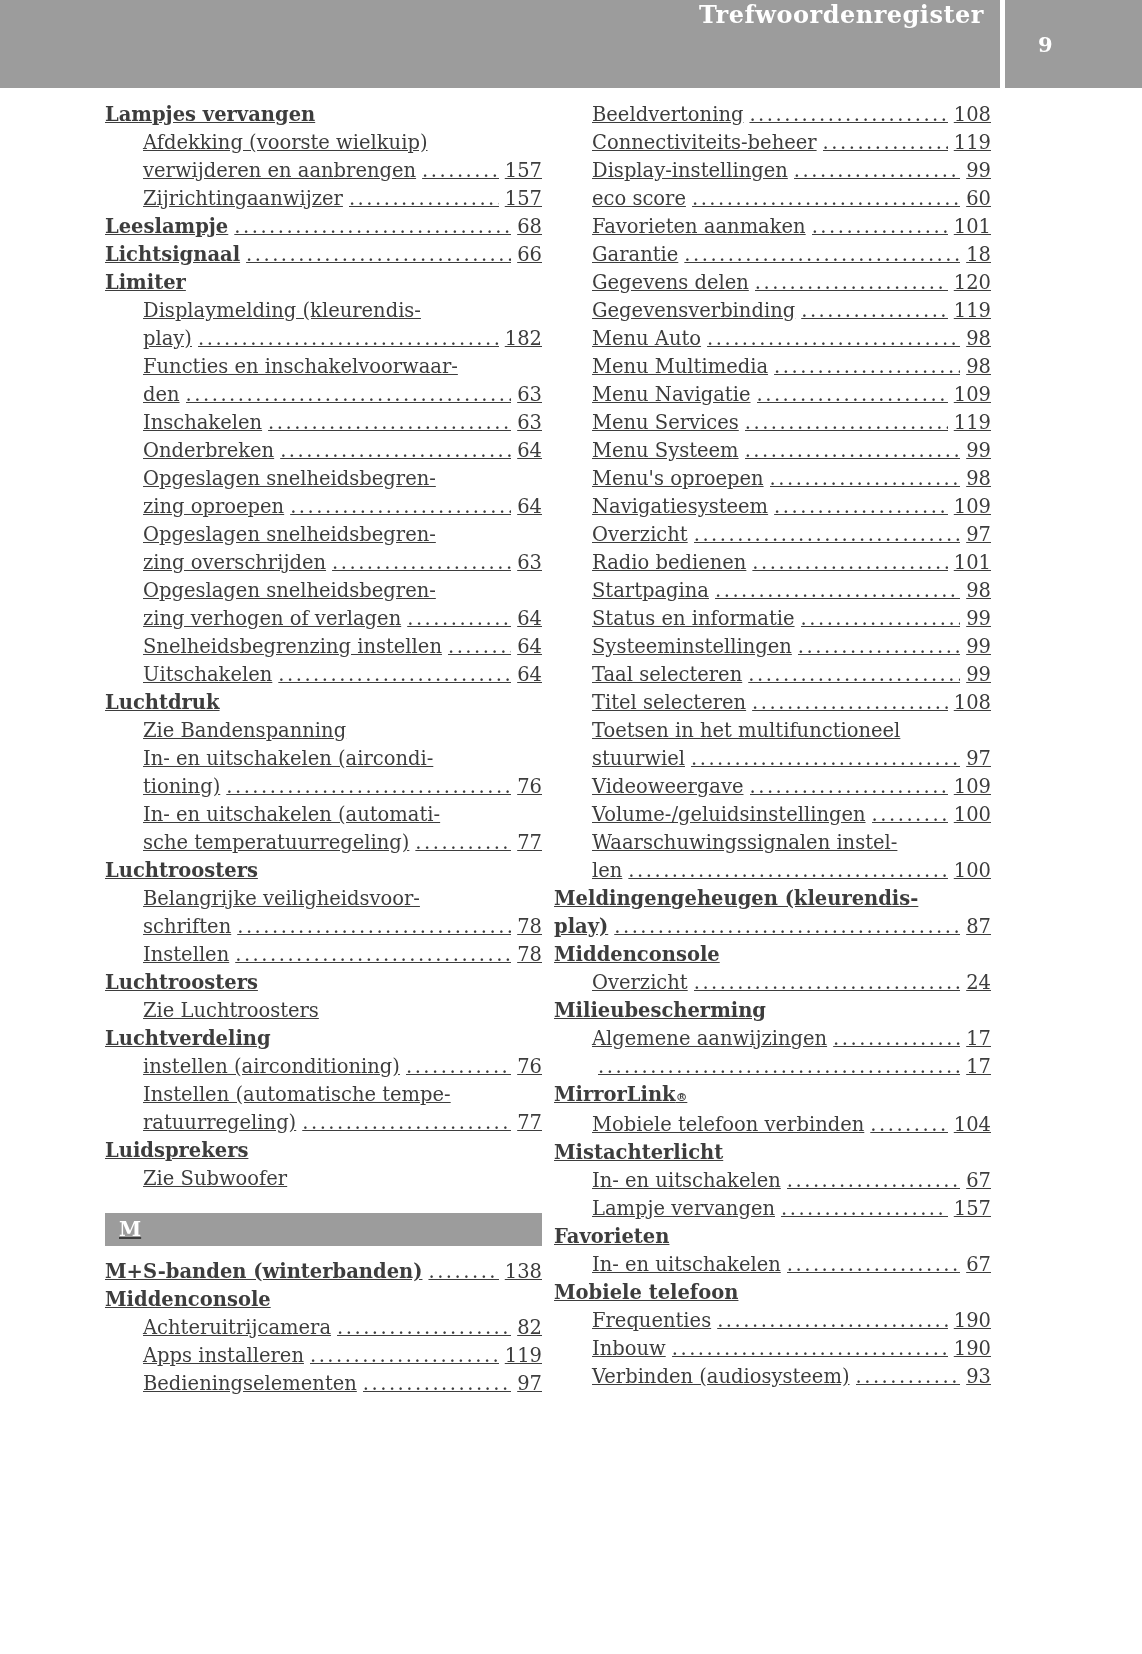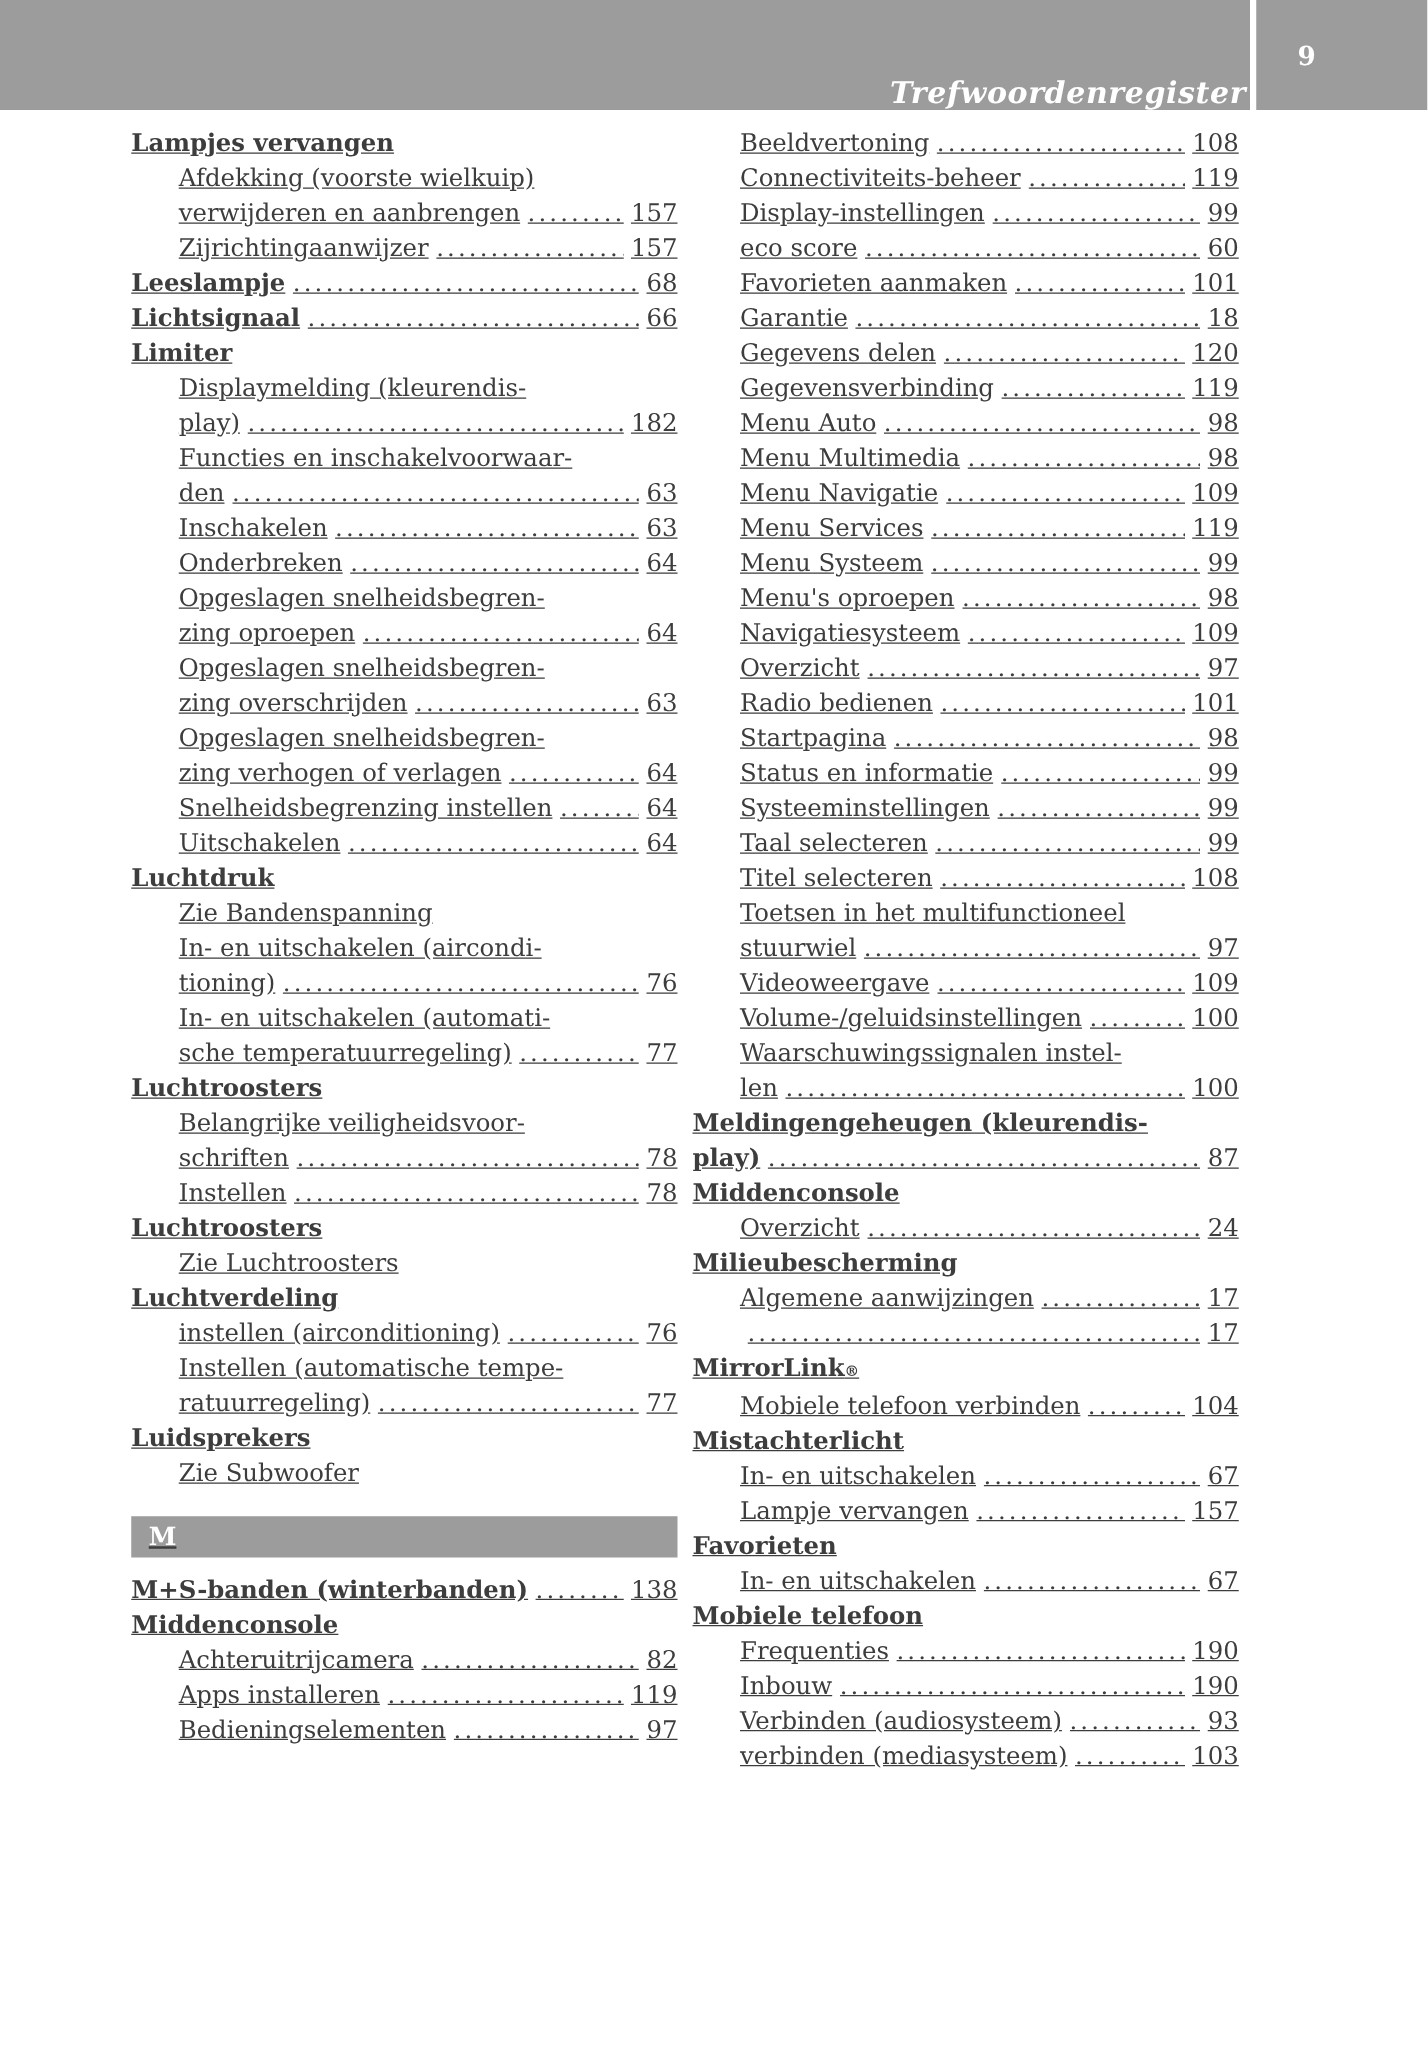--- a/index.html
+++ b/index.html
@@ -12,24 +12,23 @@
     color: #3d3d3d;
     overflow: hidden;
   }
 
   
   .header { display: flex; height: 88px; width: 100%; }
   .header-main {
     flex: 1;
     background: #9c9c9c;
     display: flex;
-    align-items: flex-end;
+    align-items: flex-start;
     justify-content: flex-end;
-    padding-right: 3px;
-    font-style: italic;
+    padding-right: 16px;
   }
   .header-title {
     color: #ffffff;
     font-weight: bold;
     font-size: 24px;
     letter-spacing: 0.5px;
   }
   .header-gap { width: 5px; background: #ffffff; }
   .header-pagebox {
     width: 137px;
@@ -640,21 +639,14 @@
           <span class="page">190</span>
         </div>
       </div>
       <div class="entry sub">
         <div class="line">
           <span class="label">Verbinden (audiosysteem)</span>
           <span class="dots"></span>
           <span class="page">93</span>
         </div>
       </div>
-      <div class="entry sub">
-        <div class="line">
-          <span class="label">verbinden (mediasysteem)</span>
-          <span class="dots"></span>
-          <span class="page">103</span>
-        </div>
-      </div>
     </div>
 </div>
 
 </body></html>

